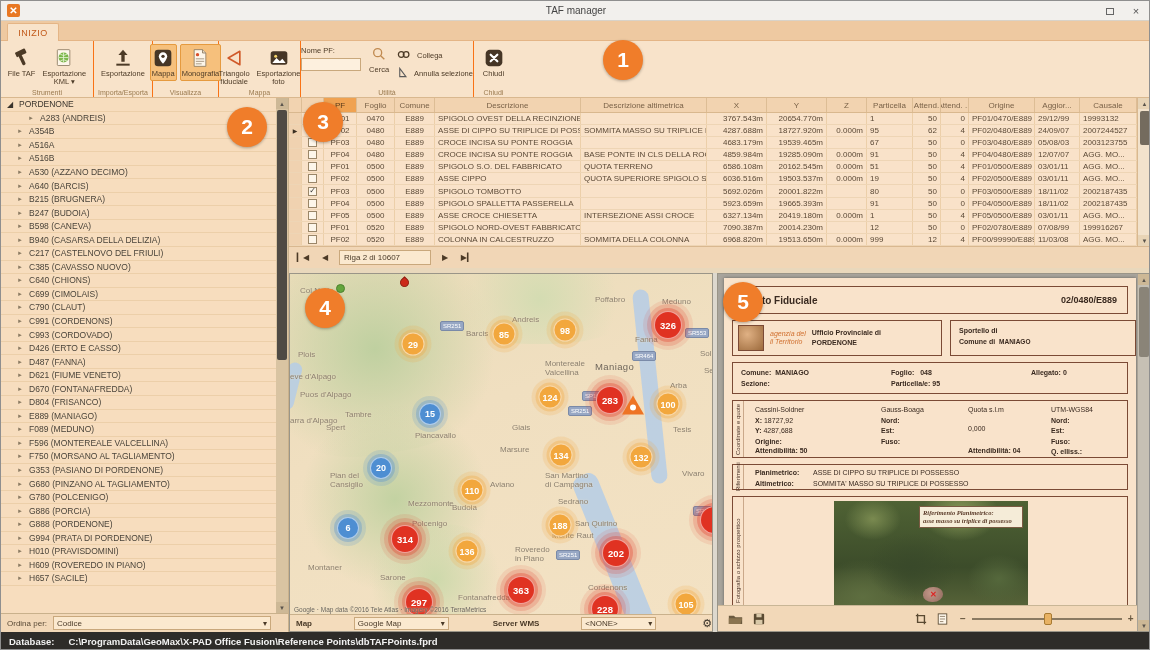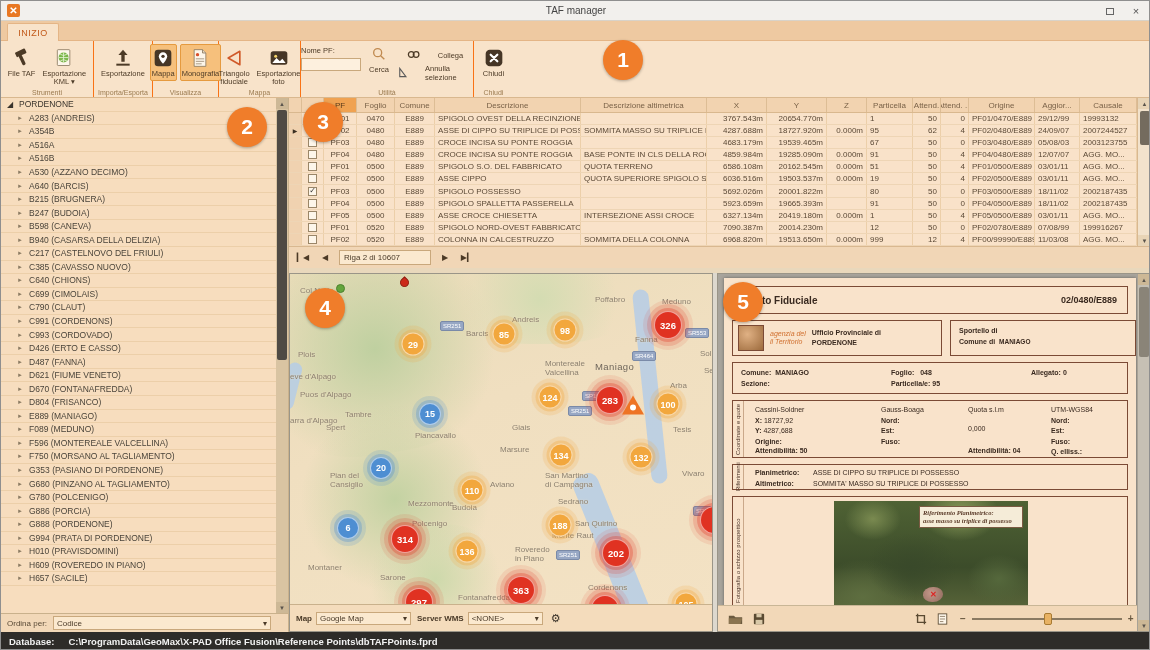--- a/index.html
+++ b/index.html
@@ -18,21 +18,21 @@
 
   
   #tabstrip{position:absolute;left:0;top:20px;width:1150px;height:20px;background:#eec9a1;border-bottom:1px solid #e4b586;}
   #tab-inizio{position:absolute;left:6px;top:2px;width:52px;height:18px;background:#f8e3ca;border:1px solid #e4b586;border-bottom:none;border-radius:2px 2px 0 0;color:#c25a1a;font-size:9px;display:flex;align-items:center;justify-content:center;letter-spacing:.5px;}
   #ribbon{position:absolute;left:0;top:40px;width:1150px;height:57px;background:#f8e3ca;border-bottom:1px solid #d9b88f;display:flex;}
   .rgroup{position:relative;height:100%;border-right:1px solid #f97316;display:flex;align-items:flex-start;justify-content:center;gap:3px;padding-top:3px;}
   .glabel{position:absolute;bottom:1px;left:0;width:100%;text-align:center;font-size:7px;color:#9b7b50;}
   .bigbtn{display:flex;flex-direction:column;align-items:center;text-align:center;font-size:7.5px;line-height:1.1;color:#4c3a26;padding:2px 1px;border:1px solid transparent;border-radius:2px;}
   .bigbtn .bicon{width:22px;height:22px;display:flex;align-items:center;justify-content:center;margin-bottom:1px;}
   .bigbtn.toggled{background:#f6c07c;border-color:#e59a3f;}
-  .smallbtn{display:flex;align-items:center;gap:17px;font-size:7.5px;color:#4c3a26;height:14px;justify-content:center;}
+  .smallbtn{display:flex;align-items:center;gap:6px;font-size:7.5px;color:#4c3a26;height:14px;}
   #util-inner{display:flex;gap:8px;padding-top:2px;}
   #nomepf-col{display:flex;flex-direction:column;gap:3px;font-size:7.5px;color:#4c3a26;}
   #nomepf-input{width:60px;height:13px;background:#fdf0de;border:1px solid #c9a87c;}
   #cerca-col{display:flex;flex-direction:column;align-items:center;font-size:7.5px;color:#4c3a26;gap:1px;}
   #link-col{display:flex;flex-direction:column;gap:4px;padding-top:2px;}
 
   
   #sidebar{position:absolute;left:0;top:97px;width:288px;height:515px;background:#f7ddbe;border-right:1px solid #c9b18c;}
   #tree{position:absolute;left:0;top:0;width:276px;height:515px;overflow:hidden;}
   .titem{height:13.55px;display:flex;align-items:center;border-bottom:1px solid #eccfa9;font-size:8.5px;color:#4a443a;}
@@ -78,21 +78,21 @@
   .mlabel.poi:after{content:"";display:inline-block;width:7px;height:7px;background:#63a53c;border-radius:50%;margin-left:3px;border:1px solid #4e8230;}
   .mroad{position:absolute;background:#97a7c4;border:1px solid #7a8aa8;border-radius:2px;color:#fff;font-size:6px;padding:0 2px;line-height:8px;}
   .mk{position:absolute;transform:translate(-50%,-50%);border-radius:50%;color:#fff;font-weight:bold;display:flex;align-items:center;justify-content:center;border:1px solid rgba(255,255,255,.55);}
   .mk.red{width:28px;height:28px;font-size:9.5px;background:#e03222;box-shadow:0 0 0 3px rgba(224,50,34,.30),0 0 0 7px rgba(224,50,34,.18),0 0 0 11px rgba(224,50,34,.10);}
   .mk.orange{width:23px;height:23px;font-size:9px;background:#f2a73d;box-shadow:0 0 0 3px rgba(242,167,61,.33),0 0 0 7px rgba(242,167,61,.18);}
   .mk.blue{width:22px;height:22px;font-size:9px;background:#4e8ed2;box-shadow:0 0 0 3px rgba(78,142,210,.33),0 0 0 7px rgba(78,142,210,.18);}
   #warn-marker{position:absolute;left:343px;top:131px;transform:translate(-50%,-50%);width:0;height:0;border-left:11px solid transparent;border-right:11px solid transparent;border-bottom:19px solid #ee7425;}
   #warn-marker:after{content:"";position:absolute;left:-3px;top:9px;width:6px;height:6px;background:#fff;border-radius:50%;}
   #map-pin{position:absolute;left:110px;top:4px;width:9px;height:9px;background:#cc2a1a;border-radius:50% 50% 50% 0;transform:rotate(135deg);border:1px solid #8f1d10;}
   #attribution{position:absolute;left:4px;bottom:3px;font-size:6.5px;color:#6a665e;text-shadow:0 0 2px #f3e4c8;}
-  #map-toolbar{position:absolute;left:0;bottom:0;width:422px;height:27px;background:#f4dcbc;border-top:1px solid #c9b18c;display:flex;align-items:center;font-size:8px;color:#4a3a28;}
+  #map-toolbar{position:absolute;left:0;bottom:0;width:422px;height:17px;background:#f4dcbc;border-top:1px solid #c9b18c;display:flex;align-items:center;font-size:8px;color:#4a3a28;justify-content:space-between;}
   .mtlab{font-weight:bold;margin-left:6px;}
   .mtsel{height:13px;background:#fbe9cf;border:1px solid #c9a87c;display:flex;align-items:center;justify-content:space-between;padding:0 3px;margin-left:4px;font-size:8px;}
   #gear{margin-left:8px;font-size:11px;color:#3a332a;line-height:1;}
 
   #vsplit{position:absolute;left:712px;top:272px;width:4px;height:359px;background:#ddd8ce;}
 
   
   #doc-panel{position:absolute;left:716px;top:272px;width:434px;height:359px;background:#a8a49c;border:1px solid #9a9588;}
   #page{position:absolute;left:6px;top:4px;width:412px;height:329px;background:#f9e3cb;overflow:hidden;box-shadow:0 0 3px rgba(0,0,0,.4);}
   .dbox{position:absolute;border:1px solid #7b4a35;font-size:7px;color:#3a2a20;}
@@ -306,21 +306,21 @@
   </div>
 
   <div id="sidebar">
     <div id="tree">
       <div class="titem root">
         <span class="tarrow">◢</span>
         <span>PORDENONE</span>
       </div>
       <div>
 
-      <div class="titem" style="padding-left:10px">
+      <div class="titem" style="padding-left:21px">
           <span class="tarrow">▸</span>
           <span>A283 (ANDREIS)</span>
         </div>
           <div class="titem" style="padding-left:10px">
           <span class="tarrow">▸</span>
           <span>A354B</span>
         </div>
           <div class="titem" style="padding-left:10px">
           <span class="tarrow">▸</span>
           <span>A516A</span>
@@ -626,21 +626,21 @@
         <div class="trow tgrid">
         <div class="c cm"></div>
         <div class="c ctr">
             <span class="cb">
               <span>✓</span>
             </span>
           </div>
         <div class="c ctr">PF03</div>
         <div class="c ctr">0500</div>
         <div class="c ctr">E889</div>
-        <div class="c">SPIGOLO POSSESSO</div>
+        <div class="c">SPIGOLO TOMBOTTO</div>
         <div class="c"></div>
         <div class="c num">5692.026m</div>
         <div class="c num">20001.822m</div>
         <div class="c num"></div>
         <div class="c">80</div>
         <div class="c num">50</div>
         <div class="c num">0</div>
         <div class="c">PF03/0500/E889</div>
         <div class="c">18/11/02</div>
         <div class="c">2002187435</div>

